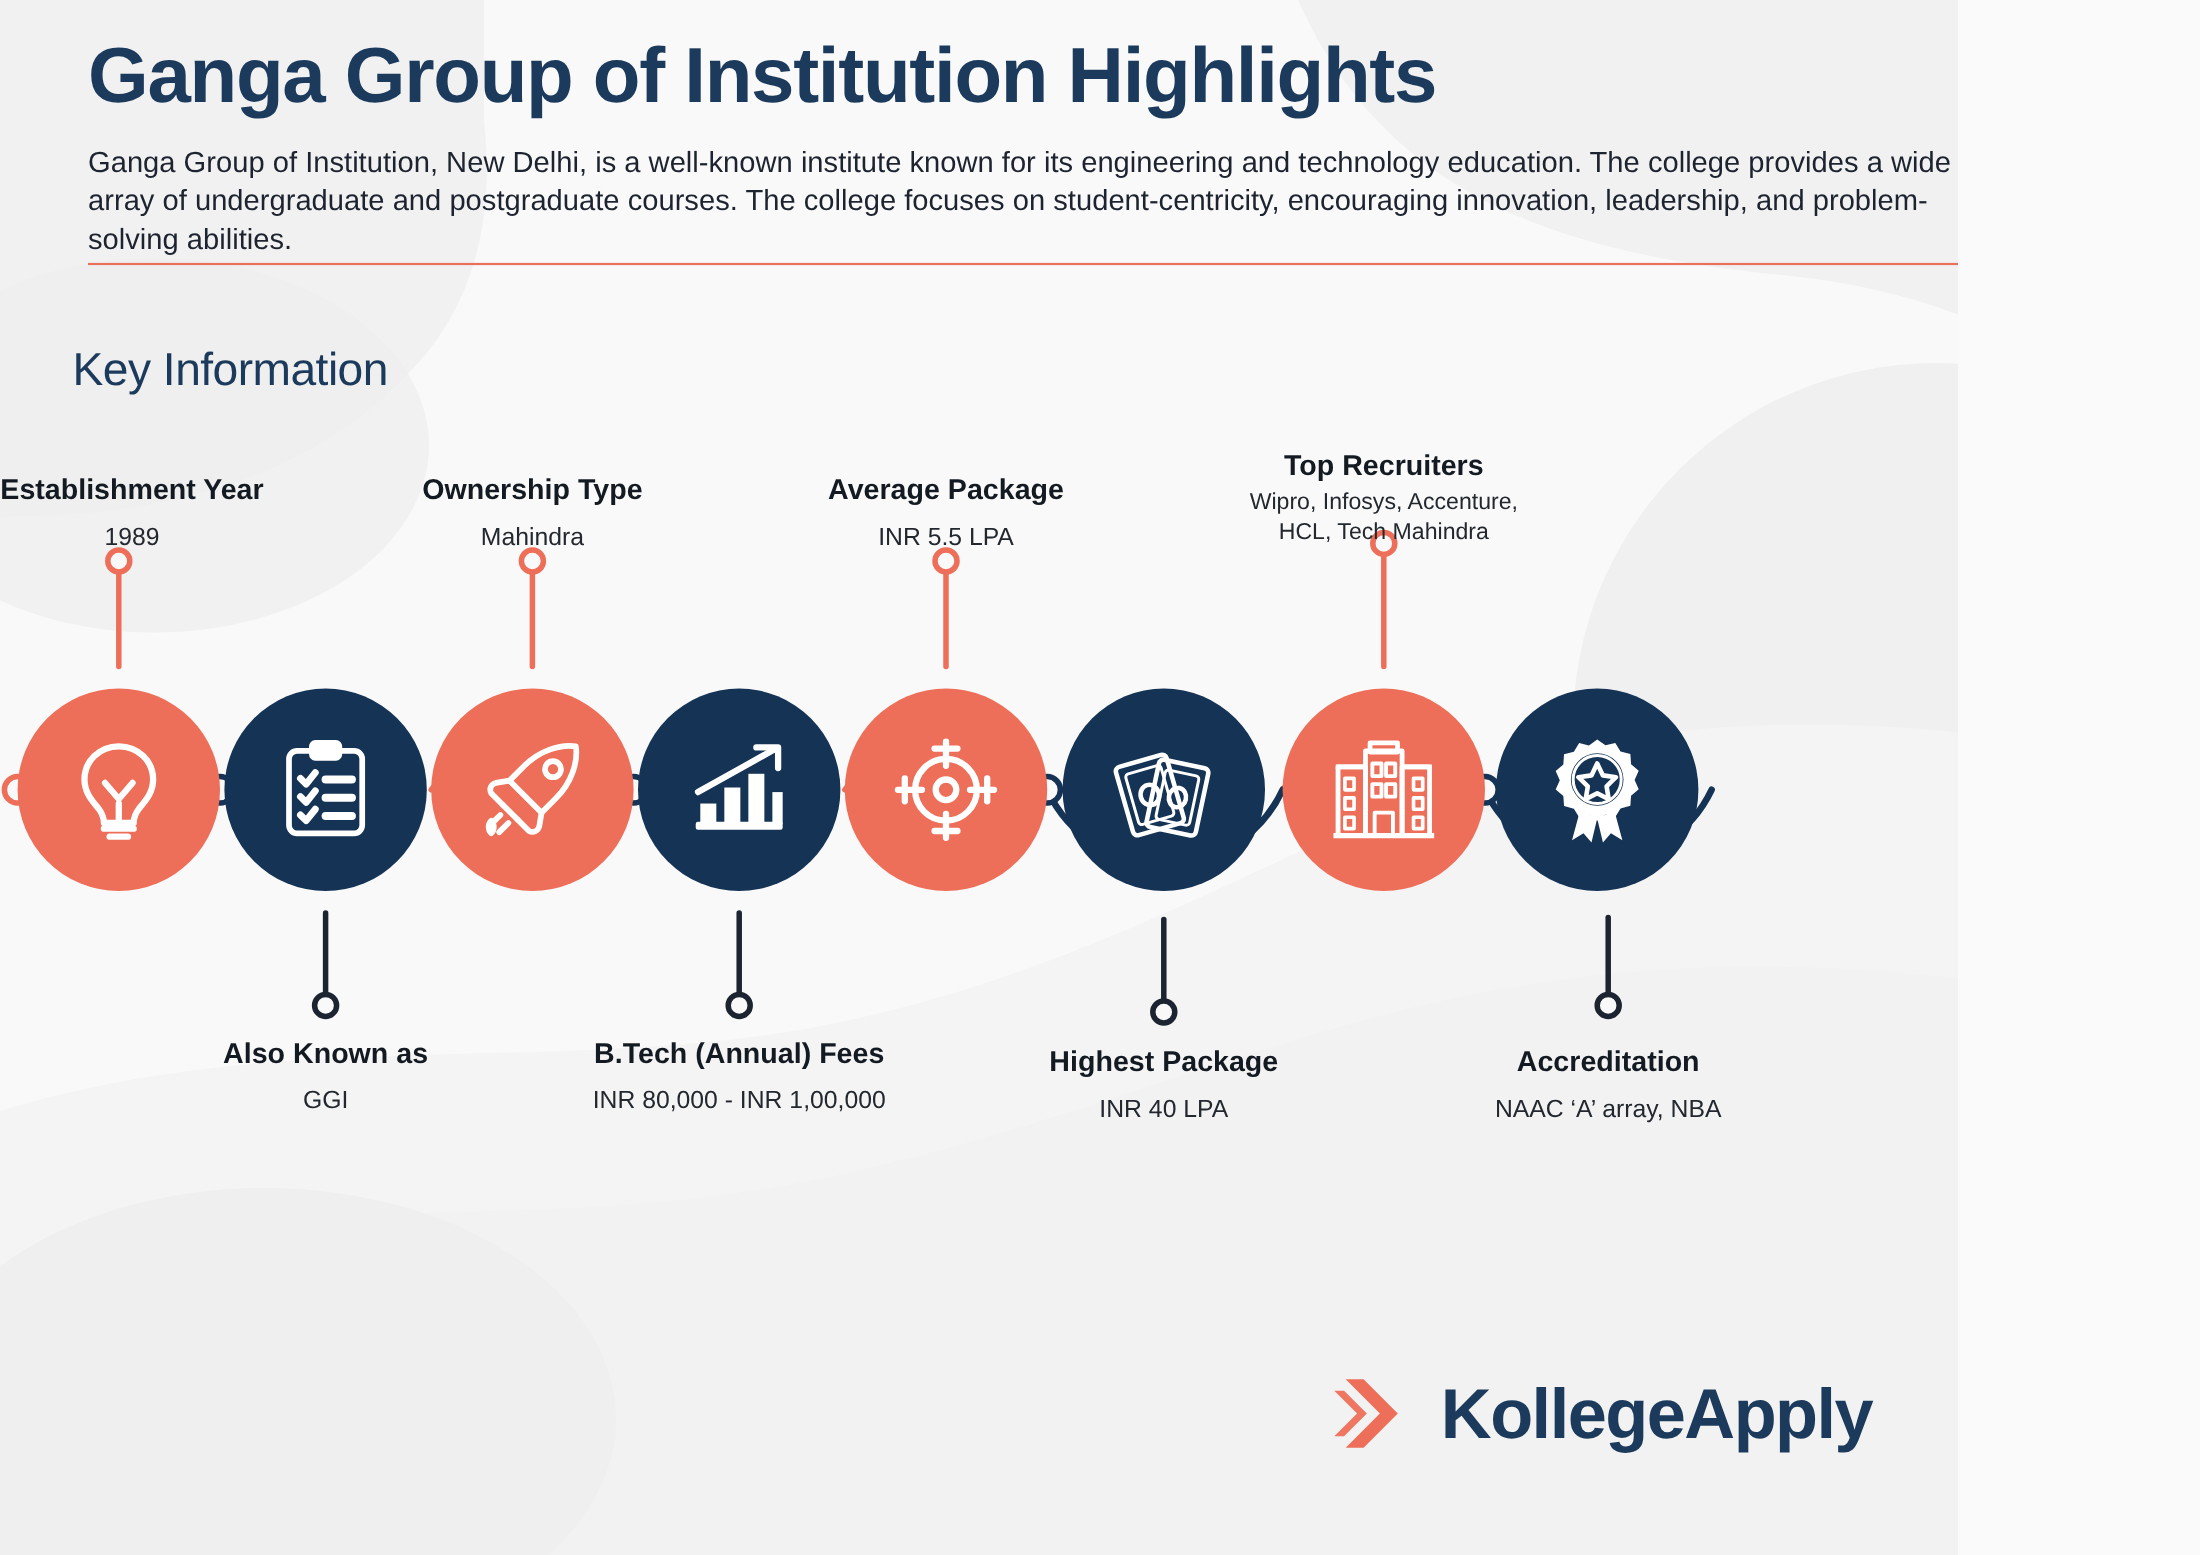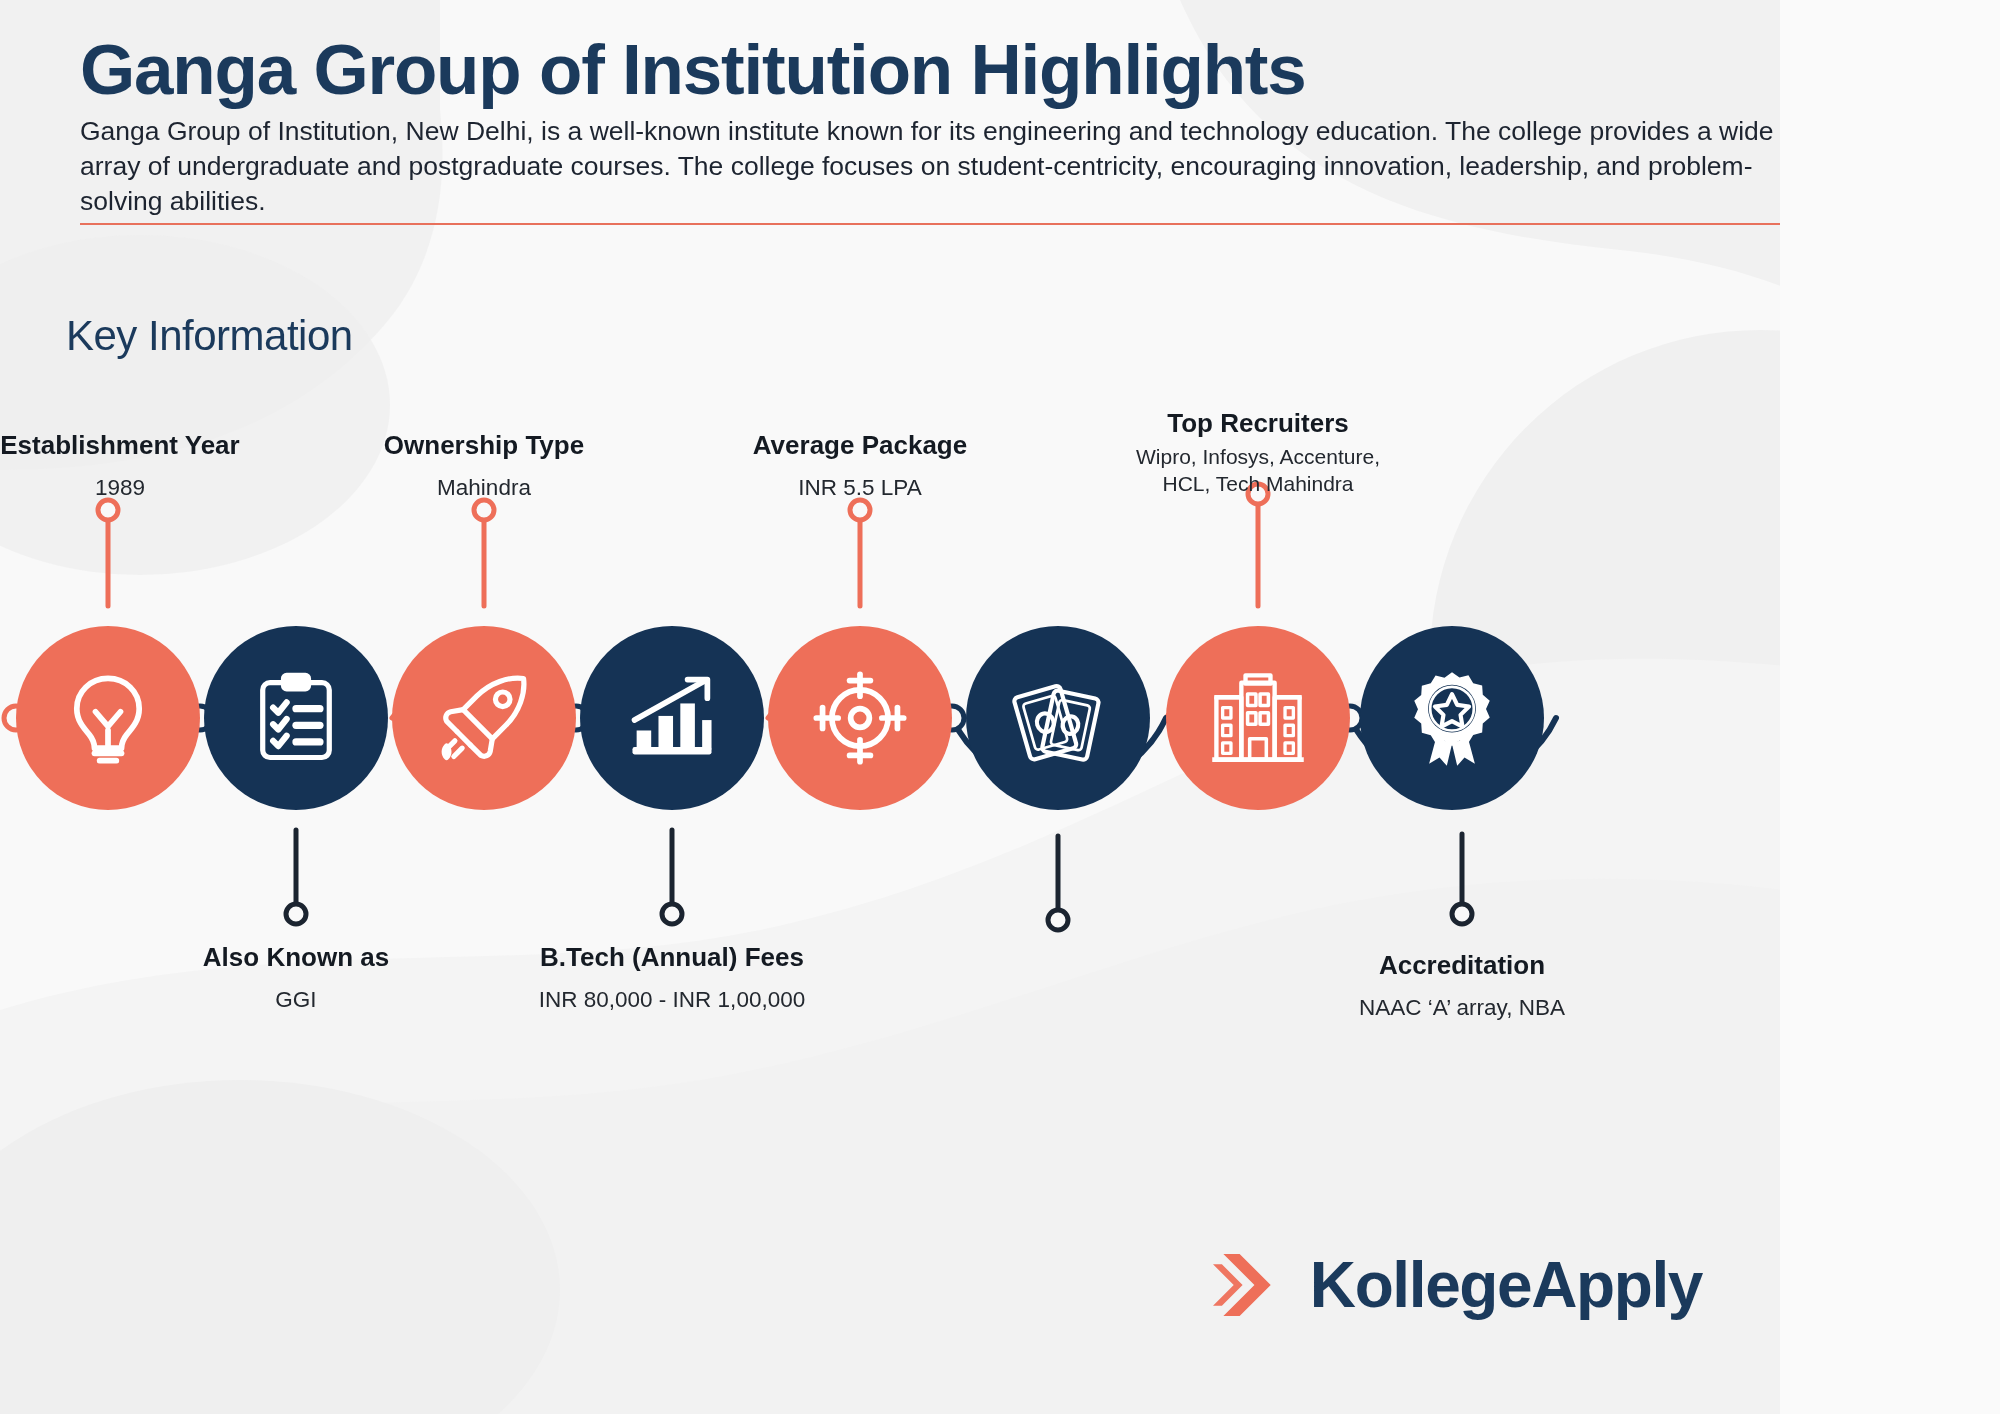--- a/index.html
+++ b/index.html
@@ -46,21 +46,21 @@
   #page-title {
     font-size: 71px;
     font-weight: bold;
     color: #1b3a5c;
     letter-spacing: -1.2px;
     line-height: 1.12;
     white-space: nowrap;
   }
 
   #intro-paragraph {
-    margin-top: 4px;
+    margin-top: 20px;
     font-size: 26.5px;
     line-height: 1.33;
     color: #1d2430;
     width: 1740px;
   }
 
   #header-rule {
     margin-top: 4px;
     width: 1740px;
     height: 2px;
@@ -358,20 +358,24 @@
   <div class="node-label" style="left:136px; top:942px;">
     <div class="lbl-title">Also Known as</div>
     <div class="lbl-value">GGI</div>
   </div>
 
   <div class="node-label" style="left:512px; top:942px;">
     <div class="lbl-title">B.Tech (Annual) Fees</div>
     <div class="lbl-value">INR 80,000 - INR 1,00,000</div>
   </div>
 
+  <div class="node-label" style="left:898px; top:950px;">
+    <div class="lbl-title">Highest Package</div>
+    <div class="lbl-value">INR 40 LPA</div>
+  </div>
 
   <div class="node-label" style="left:1302px; top:950px;">
     <div class="lbl-title">Accreditation</div>
     <div class="lbl-value">NAAC ‘A’ array, NBA</div>
   </div>
 
   <div id="brand-logo">
     <svg class="logo-mark" viewBox="0 0 100 100">
       <path fill="#ee6f59" d="M36 8 L78 50 L36 92 L14 92 L56 50 L14 8 Z"></path>
       <path fill="#ee6f59" d="M12 22 L40 50 L12 78 L0 78 L28 50 L0 22 Z" opacity="0.95"></path>

